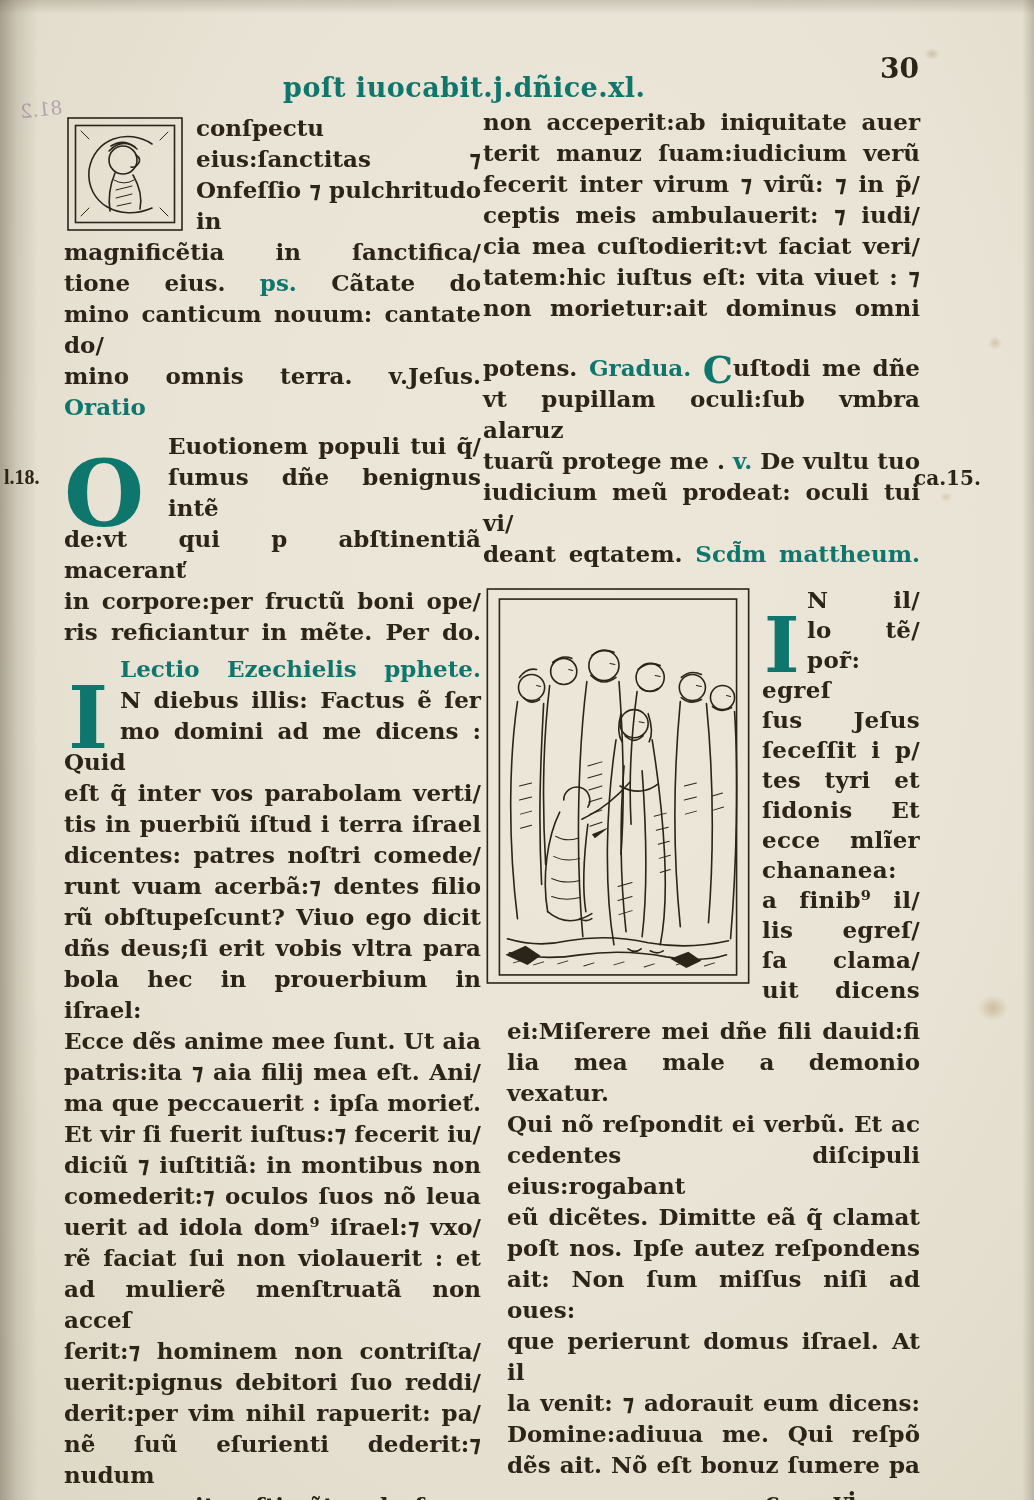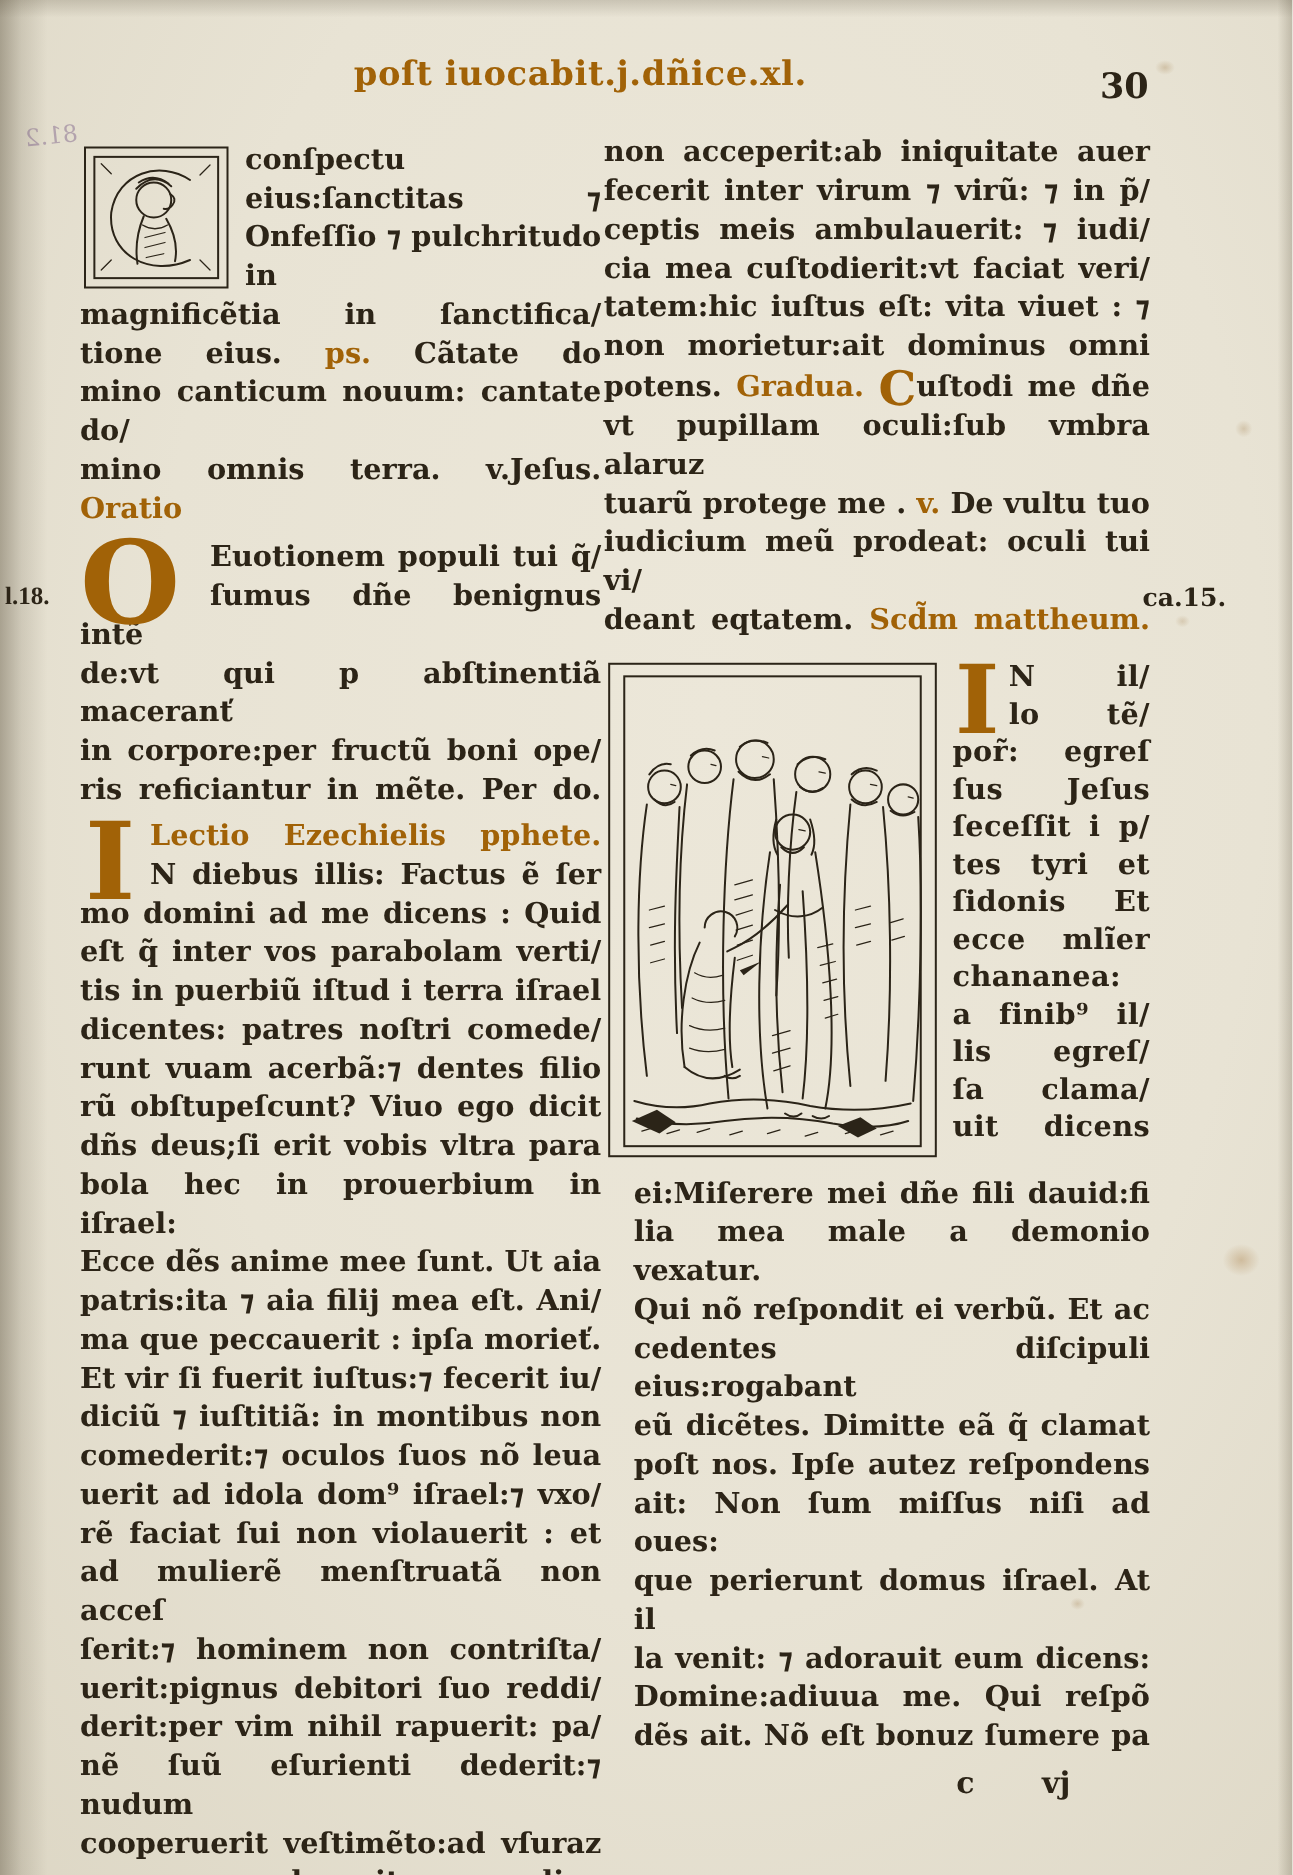--- a/index.html
+++ b/index.html
@@ -15,21 +15,21 @@
     background:linear-gradient(270deg,rgba(60,50,30,.22),rgba(60,50,30,0));}
   .edgeT{position:absolute;left:0;top:0;width:1034px;height:14px;
     background:linear-gradient(180deg,rgba(60,50,30,.18),rgba(60,50,30,0));}
   .spot{position:absolute;border-radius:50%;}
   .s1{left:924px;top:48px;width:16px;height:12px;background:radial-gradient(rgba(150,110,55,.28),rgba(150,110,55,0) 70%);}
   .s2{left:988px;top:336px;width:14px;height:14px;background:radial-gradient(rgba(150,110,55,.25),rgba(150,110,55,0) 70%);}
   .s3{left:978px;top:995px;width:30px;height:26px;background:radial-gradient(rgba(160,112,50,.33),rgba(160,112,50,0) 70%);}
   .s4{left:856px;top:1278px;width:12px;height:10px;background:radial-gradient(rgba(150,110,55,.25),rgba(150,110,55,0) 70%);}
   .s5{left:940px;top:492px;width:12px;height:10px;background:radial-gradient(rgba(150,110,55,.22),rgba(150,110,55,0) 70%);}
 
-  .red{color:#a16207;}
+  .red{color:#0f766e;margin-top:28px;}
   .header-title{position:absolute;left:283px;top:44px;font-size:27px;letter-spacing:.5px;}
   .page-number{position:absolute;left:880px;top:52px;font-size:28px;}
   .stamp{position:absolute;left:20px;top:98px;font-size:19px;color:rgba(112,82,128,.42);
     transform:rotate(-6deg) scaleX(-1);font-weight:400;}
   .note-left{position:absolute;left:4px;top:466px;font-size:20px;font-family:Liberation Serif, serif;}
   .note-right{position:absolute;left:914px;top:466px;font-size:20px;}
 
   .col{position:absolute;font-size:23px;line-height:31px;}
   .col.left{left:64px;top:112px;width:417px;}
   .col.right{left:483px;top:106px;width:437px;}
@@ -141,20 +141,21 @@
         <div class="tline"><span>cooperuerit veſtimẽto:ad vſuraz</span></div>
         <div class="tline"><span>non commodauerit: ⁊ amplius</span></div>
       </div>
   </div>
 </div>
 
 <div class="col right">
   <div class="para">
     <div>
         <div class="tline"><span>non acceperit:ab iniquitate auer</span></div>
+        <div class="tline"><span>terit manuz ſuam:iudicium verũ</span></div>
         <div class="tline"><span>fecerit inter virum ⁊ virũ: ⁊ in p̃/</span></div>
         <div class="tline"><span>ceptis meis ambulauerit: ⁊ iudi/</span></div>
         <div class="tline"><span>cia mea cuſtodierit:vt faciat veri/</span></div>
         <div class="tline"><span>tatem:hic iuſtus eſt: vita viuet : ⁊</span></div>
         <div class="tline"><span>non morietur:ait dominus omni</span></div>
         <div class="tline"><span>potens. </span><span class="red">Gradua. </span><span class="red capC">C</span><span>uſtodi me dñe</span></div>
         <div class="tline"><span>vt pupillam oculi:ſub vmbra alaruz</span></div>
         <div class="tline"><span>tuarũ protege me . </span><span class="red">v. </span><span>De vultu tuo</span></div>
         <div class="tline"><span>iudicium meũ prodeat: oculi tui vi/</span></div>
         <div class="tline"><span>deant eqtatem. </span><span class="red">Scd̃m mattheum.</span></div>

